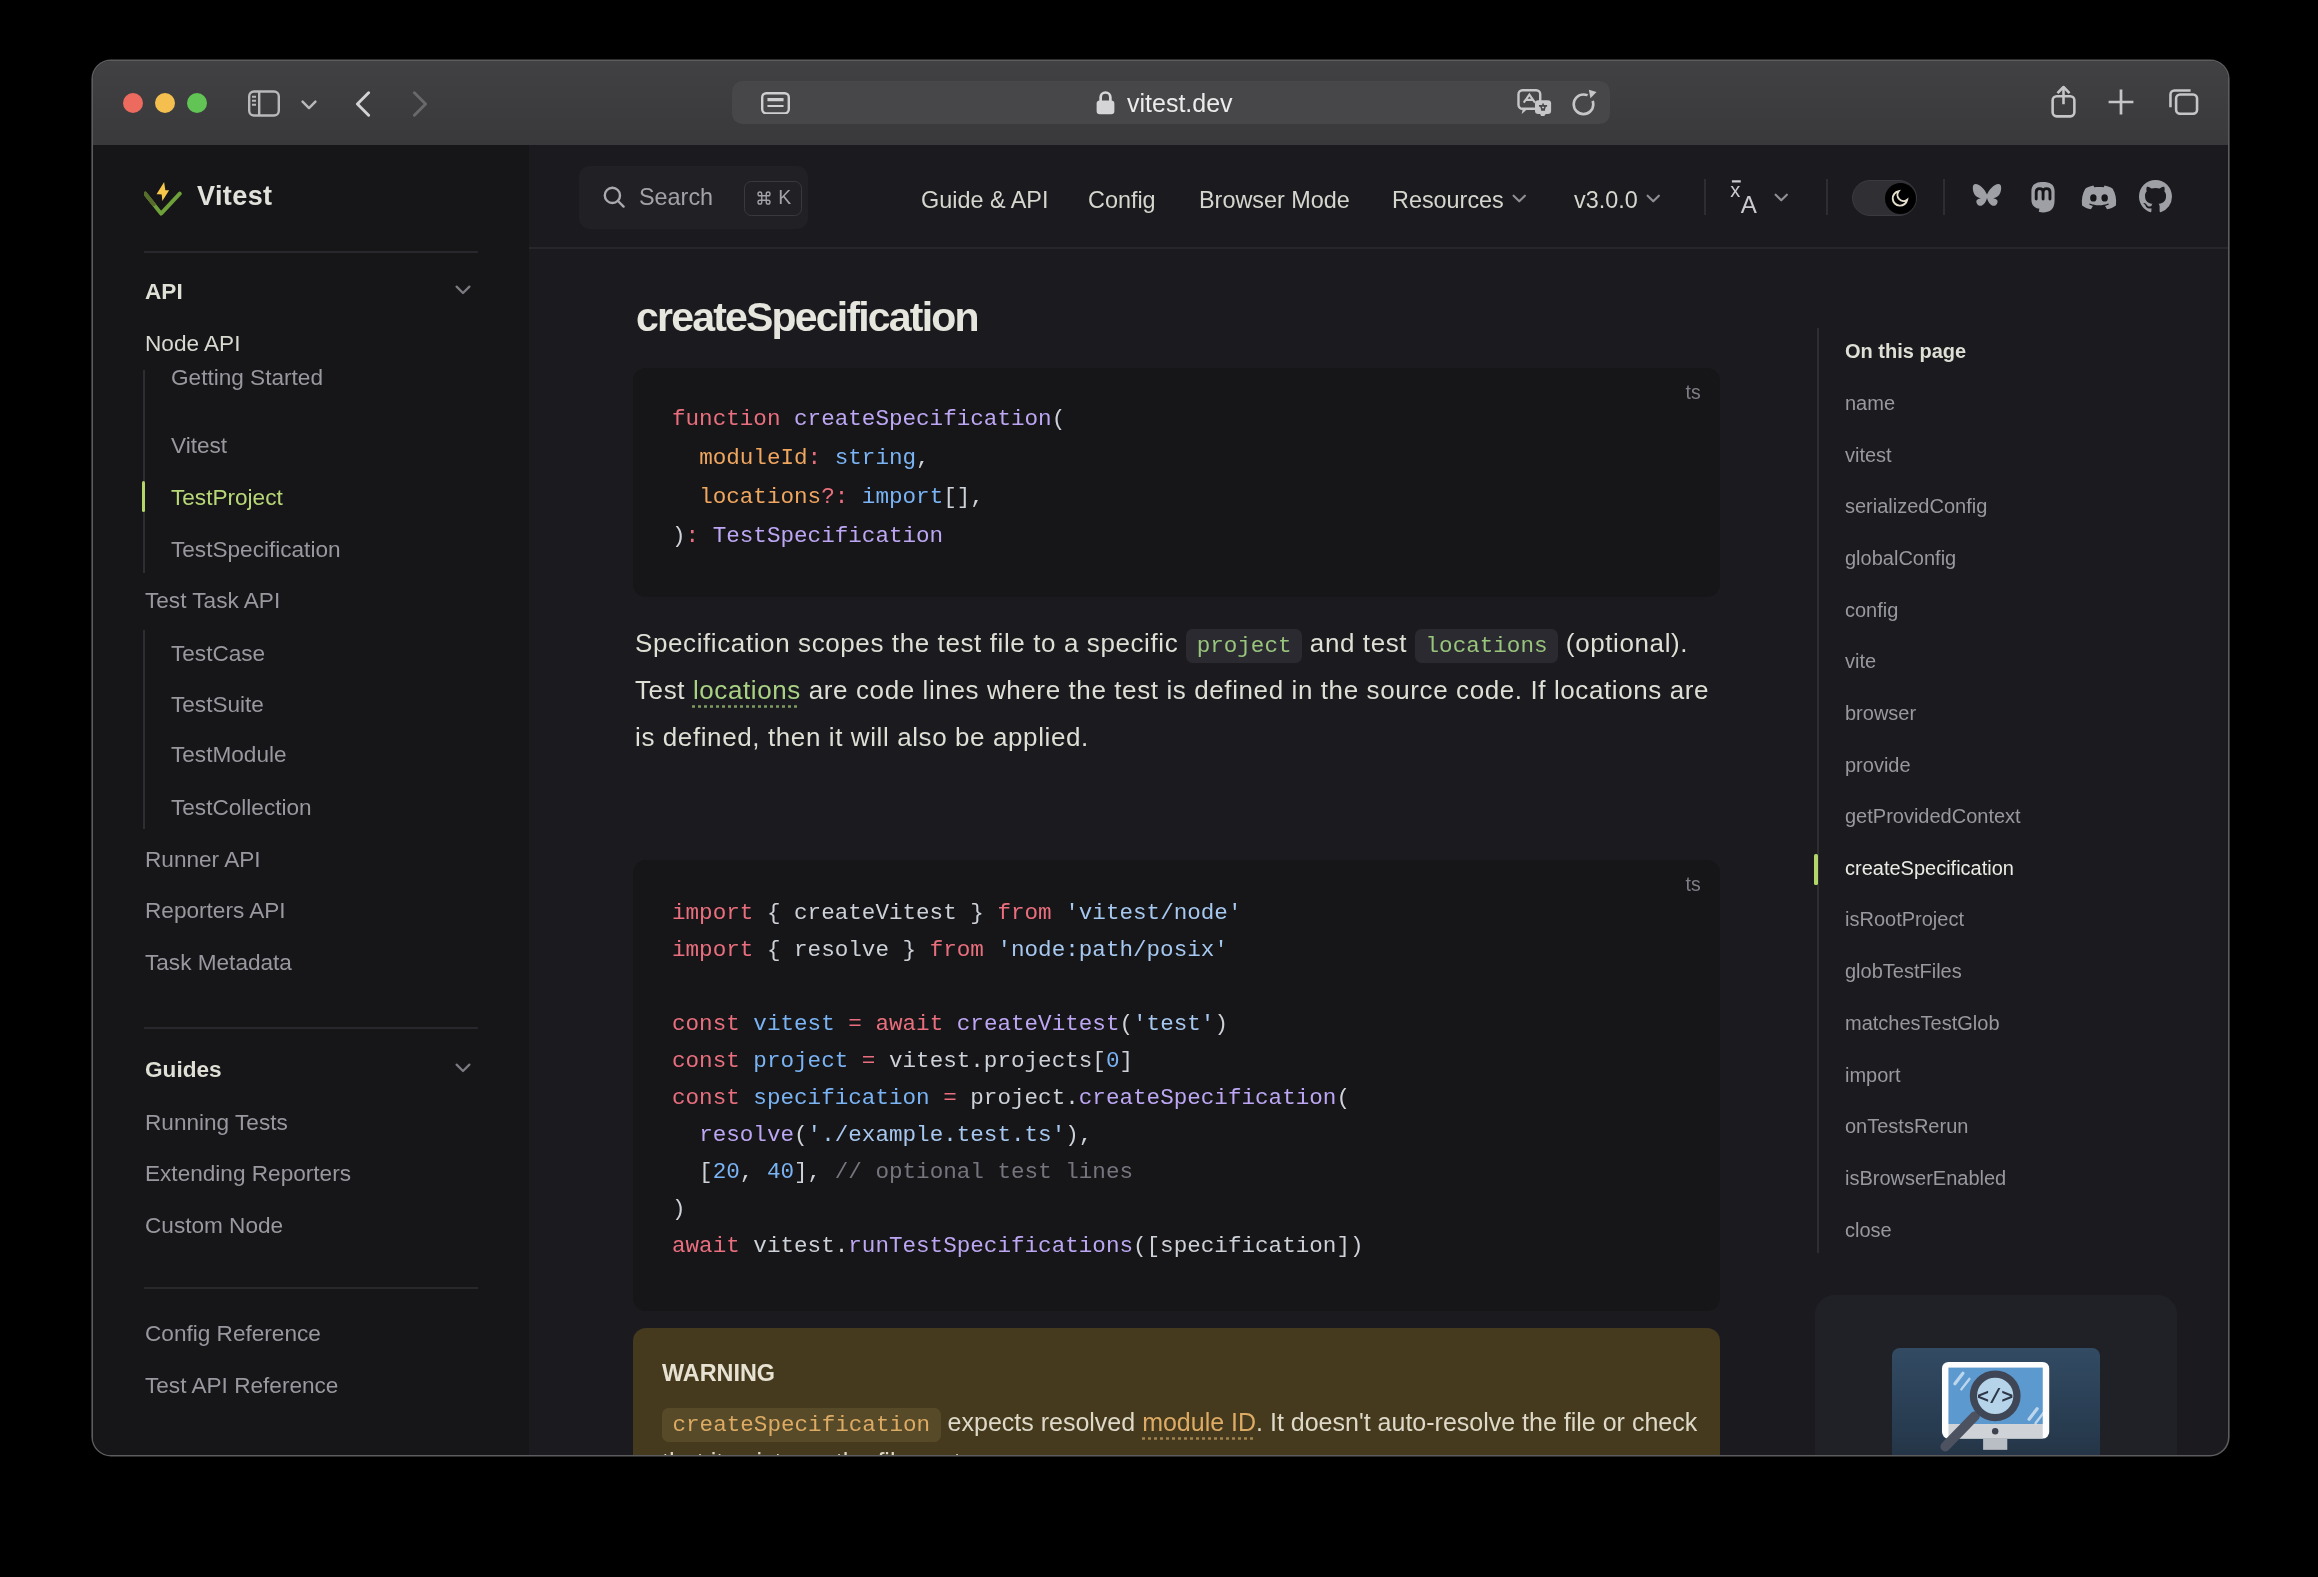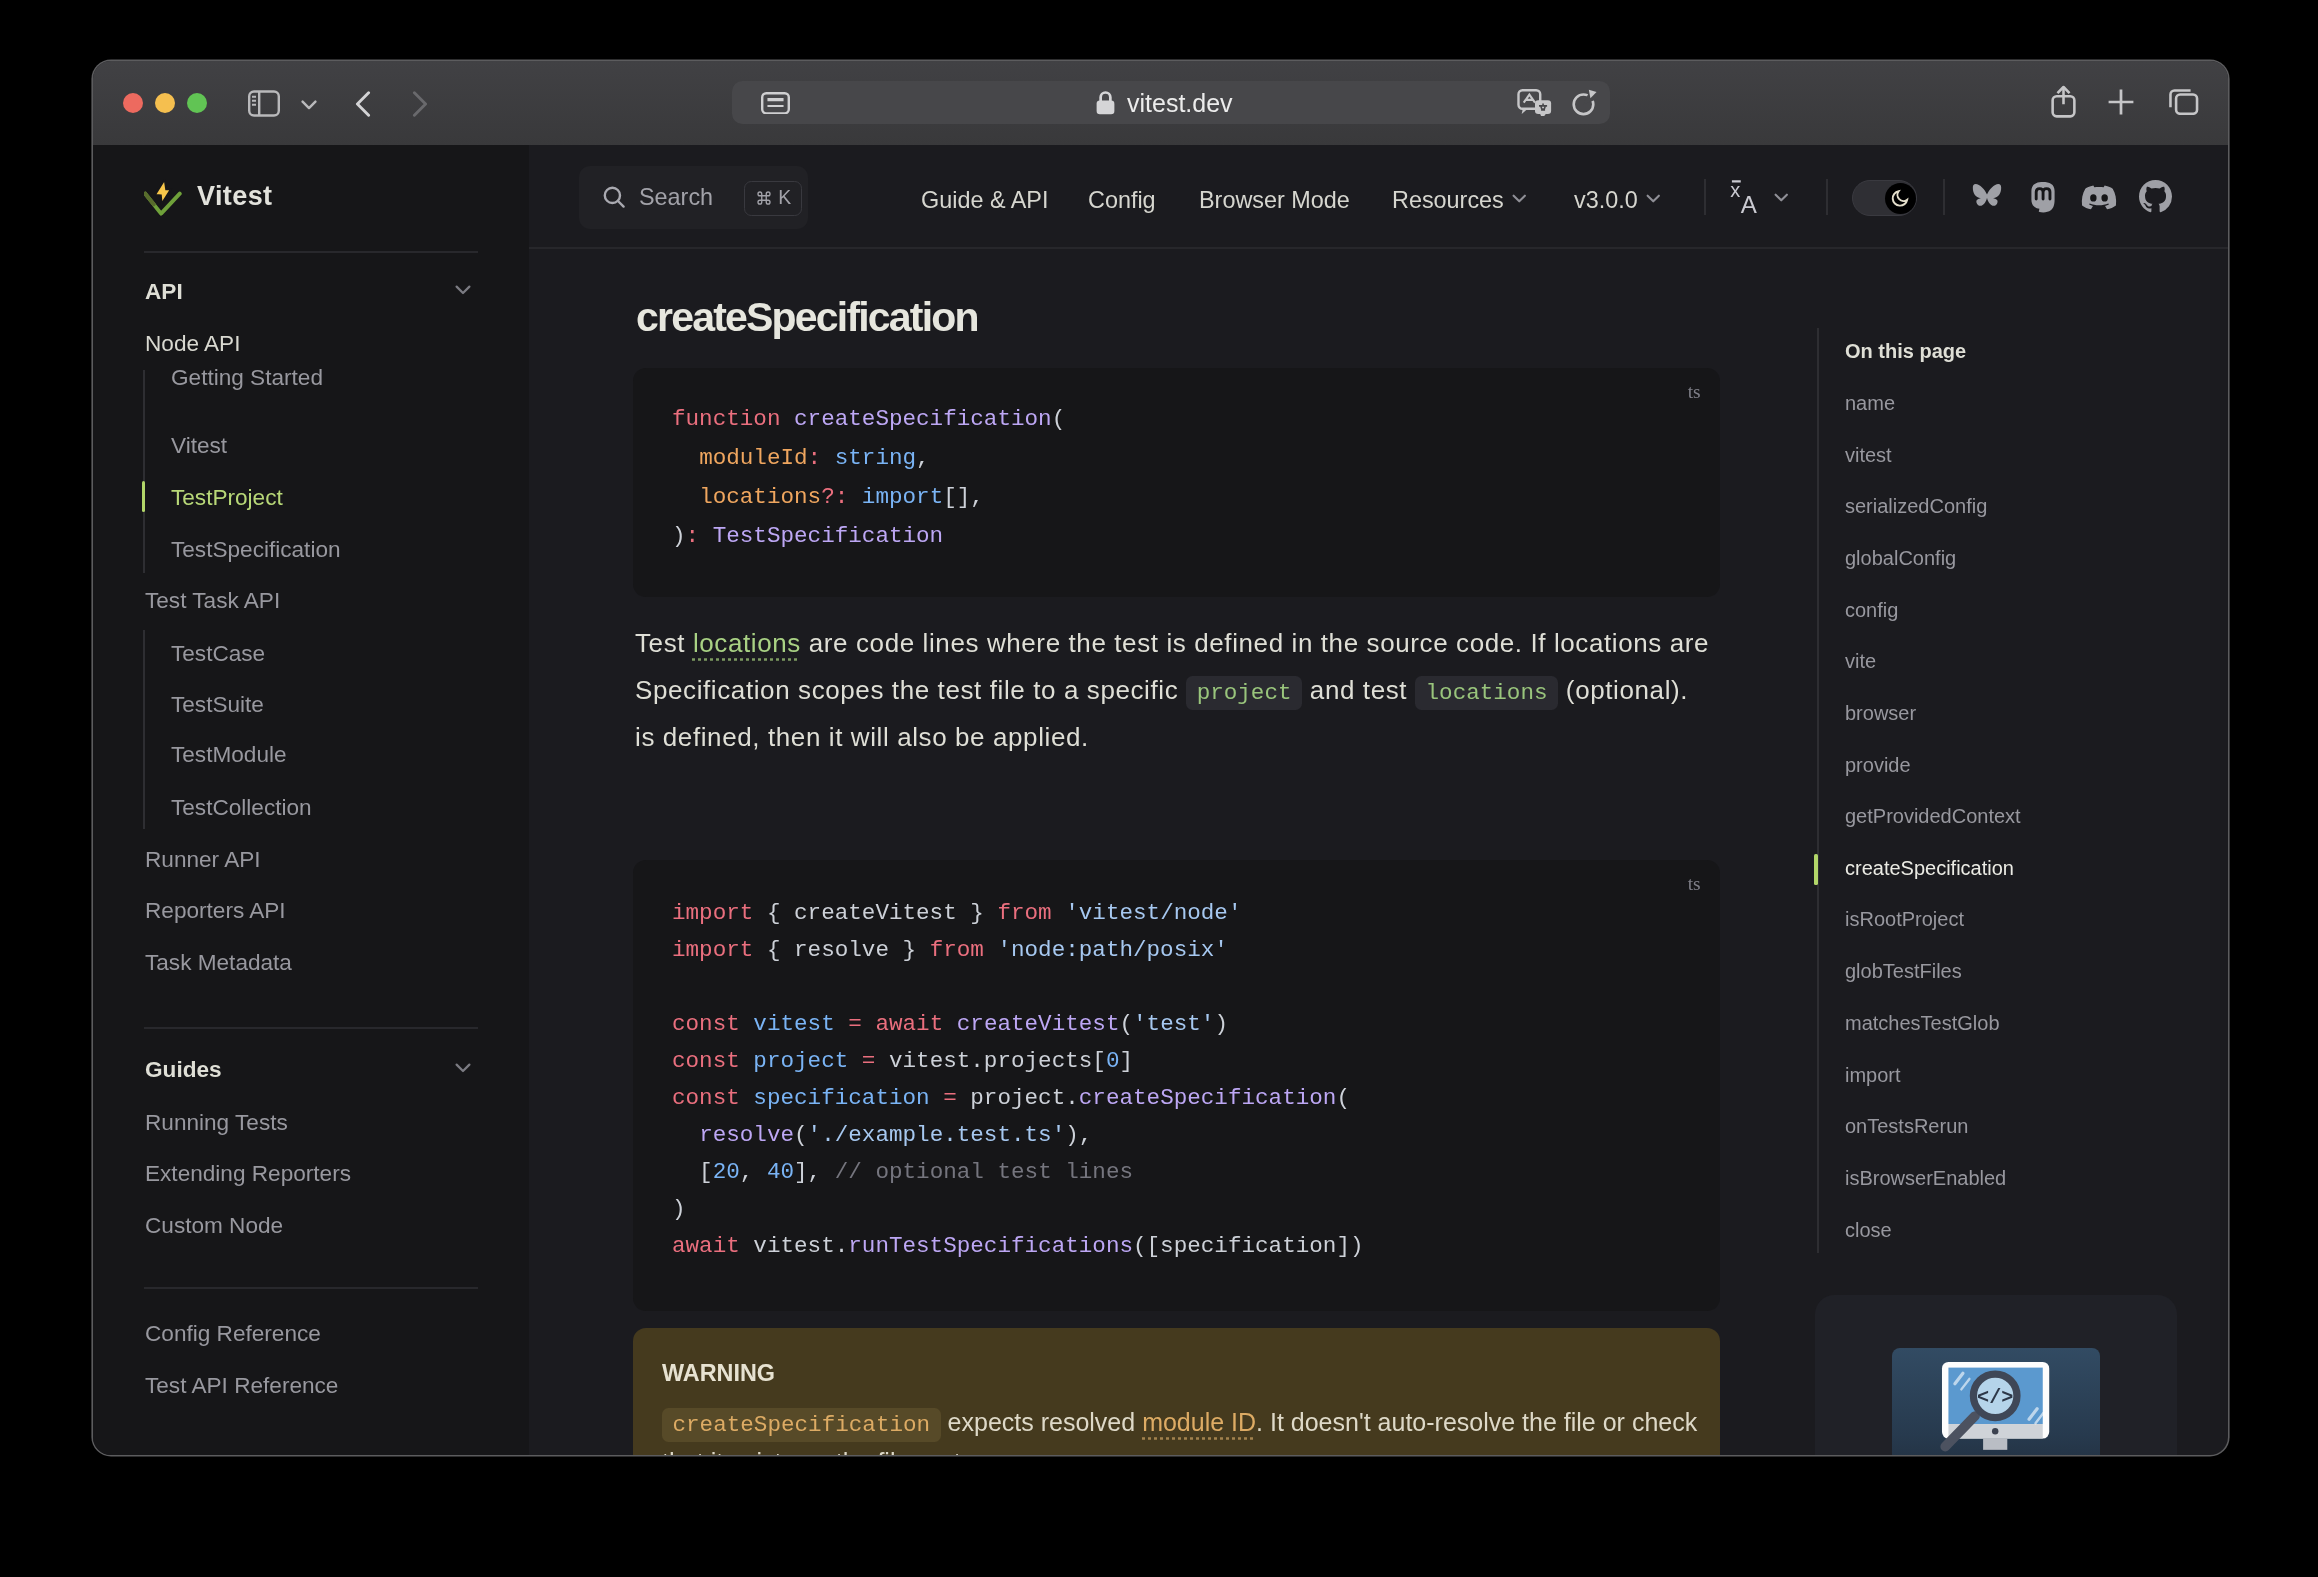--- a/index.html
+++ b/index.html
@@ -36,21 +36,21 @@
   .si.b { color:#dfdfd6; font-weight:bold; }
   .si.g { color:#b8d878; }
   .gline { position:absolute; left:50px; width:1.6px; background:#2e2e32; }
   .sdiv { position:absolute; left:51px; width:334px; height:1.6px; background:#28282c; }
   .chev { position:absolute; }
   
   .h1 { position:absolute; left:543px; top:233px; font-size:41px; font-weight:bold; color:#e6e6de; letter-spacing:-1.8px; }
   .code { position:absolute; left:540px; width:1087px; background:#161618; border-radius:13px;
           font-family:"Liberation Mono", monospace; font-size:22.6px; color:#cdd1d8; }
   .code pre { font-family:"Liberation Mono", monospace; padding:32px 0 0 39px; line-height:39px; }
-  .code .lang { position:absolute; top:13px; right:19.4px; font-family:Liberation Serif, serif; font-size:19.4px; color:#7e7e87; }
+  .code .lang { position:absolute; top:13px; right:19.4px; font-family:Liberation Sans, sans-serif; font-size:19.4px; color:#7e7e87; }
   .k { color:#ea6f7e; } .s { color:#a6c8f0; } .v { color:#7ab4f5; } .f { color:#bda7f4; }
   .o { color:#efa65f; } .c { color:#75757e; } .n { color:#7ab4f5; }
   .para { position:absolute; left:542px; top:559px; font-size:26px; line-height:47px; color:#dfdfd6; white-space:nowrap; letter-spacing:0.6px; }
   .pill { font-family:"Liberation Mono", monospace; font-size:22.6px; letter-spacing:0; line-height:22.6px; color:#99c57c; background:#2a2a30;
           border-radius:6.5px; padding:4px 10.5px; }
   .glink { color:#a9d284; text-decoration:underline dotted #7d9b61; text-underline-offset:5.7px; }
   
   .warn { position:absolute; left:540px; top:1267px; width:1087px; height:242px; background:#453a1e; border-radius:13px;
           color:#ded9c8; font-size:25px; }
   .warn .pill { background:#574a28; color:#ddab64; }
@@ -236,22 +236,22 @@
 
   <div class="code" style="top:307px;height:229px">
     <span class="lang">ts</span>
     <pre><span class="k">function</span> <span class="f">createSpecification</span>(
   <span class="o">moduleId</span><span class="k">:</span> <span class="v">string</span>,
   <span class="o">locations</span><span class="k">?:</span> <span class="v">import</span>[],
 )<span class="k">:</span> <span class="f">TestSpecification</span></pre>
   </div>
 
   <div class="para">
+    <div>Specification scopes the test file to a specific <span class="pill">project</span> and test <span class="pill">locations</span> (optional).</div>
     <div>Test <span class="glink">locations</span> are code lines where the test is defined in the source code. If locations are</div>
-    <div>Specification scopes the test file to a specific <span class="pill">project</span> and test <span class="pill">locations</span> (optional).</div>
     <div>is defined, then it will also be applied.</div>
   </div>
 
   <div class="code" style="top:799px;height:451px">
     <span class="lang">ts</span>
     <pre style="padding-top:35px;line-height:37px"><span class="k">import</span> { createVitest } <span class="k">from</span> <span class="s">'vitest/node'</span>
 <span class="k">import</span> { resolve } <span class="k">from</span> <span class="s">'node:path/posix'</span>
 
 <span class="k">const</span> <span class="v">vitest</span> <span class="k">=</span> <span class="k">await</span> <span class="f">createVitest</span>(<span class="s">'test'</span>)
 <span class="k">const</span> <span class="v">project</span> <span class="k">=</span> vitest.projects[<span class="n">0</span>]

